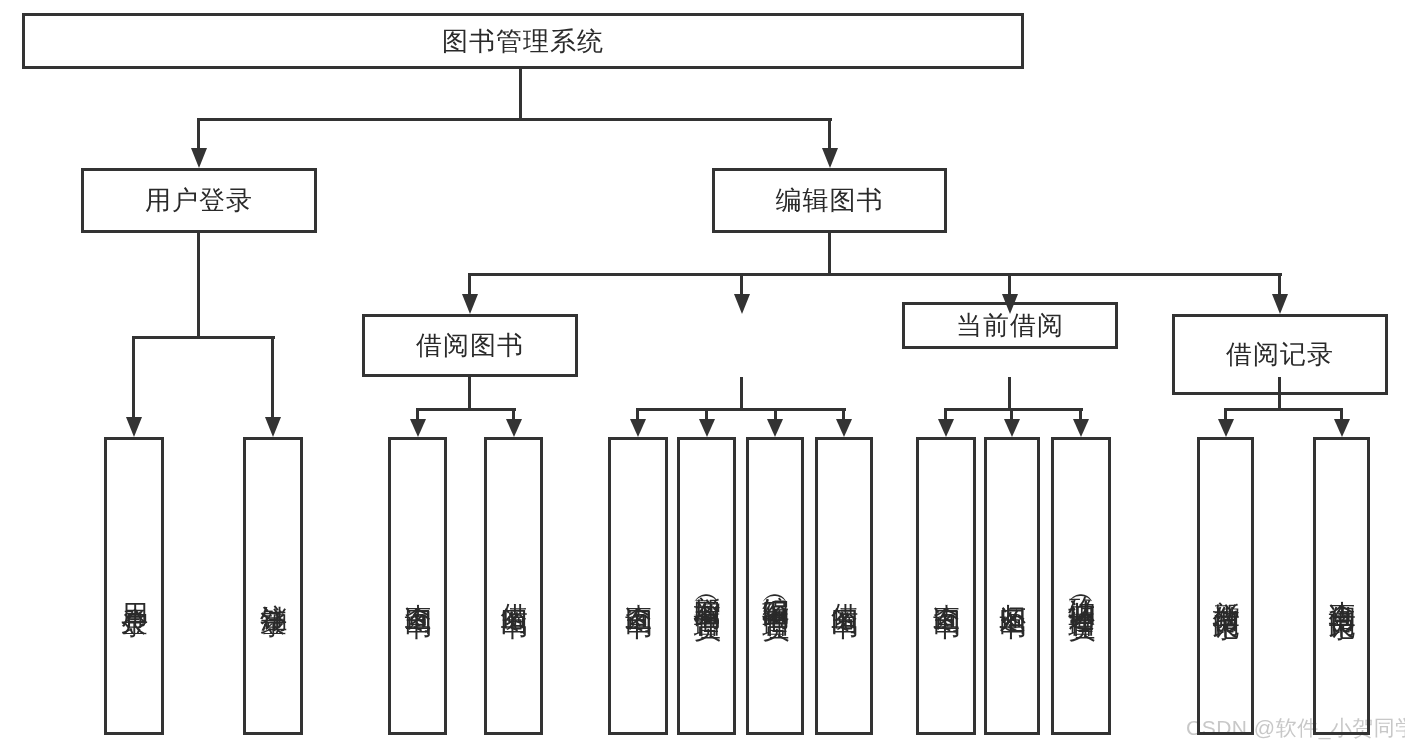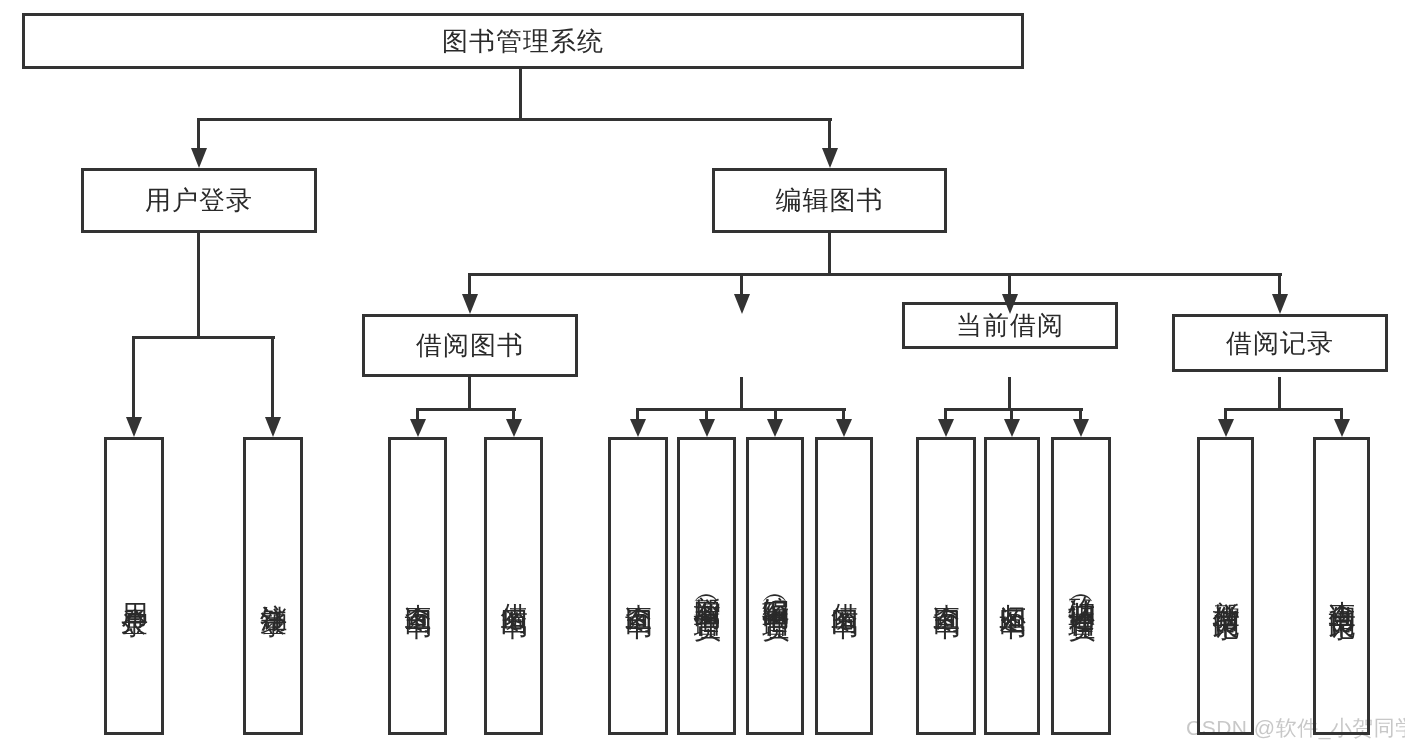--- a/index.html
+++ b/index.html
@@ -135,21 +135,21 @@
   <div class="box" style="left:712px;top:168px;width:235px;height:65px">
     <span class="hlabel">编辑图书</span>
   </div>
 
   <div class="box" style="left:362px;top:314px;width:216px;height:63px">
     <span class="hlabel">借阅图书</span>
   </div>
   <div class="box" style="left:902px;top:302px;width:216px;height:47px">
     <span class="hlabel">当前借阅</span>
   </div>
-  <div class="box" style="left:1172px;top:314px;width:216px;height:58px">
+  <div class="box" style="left:1172px;top:314px;width:216px;height:81px">
     <span class="hlabel">借阅记录</span>
   </div>
 
   <div class="box" style="left:104px;top:437px;width:60px;height:298px">
     <span class="vlabel">用户登录</span>
   </div>
   <div class="box" style="left:243px;top:437px;width:60px;height:298px">
     <span class="vlabel">注销登录</span>
   </div>
 

